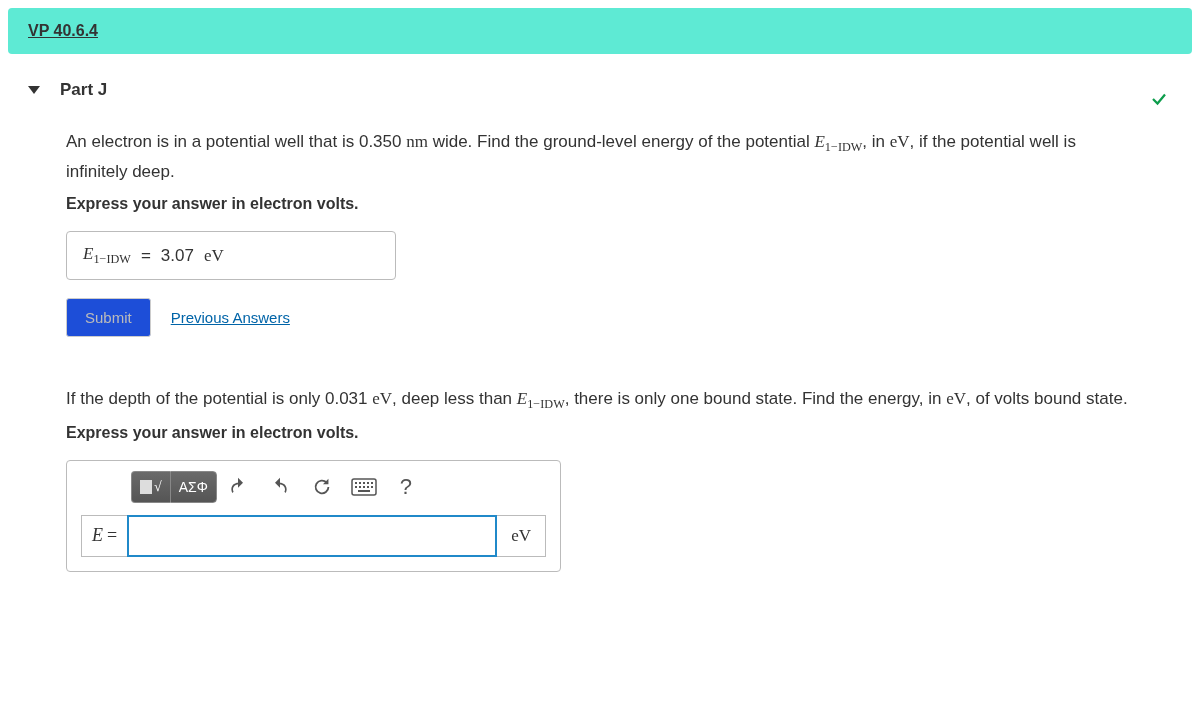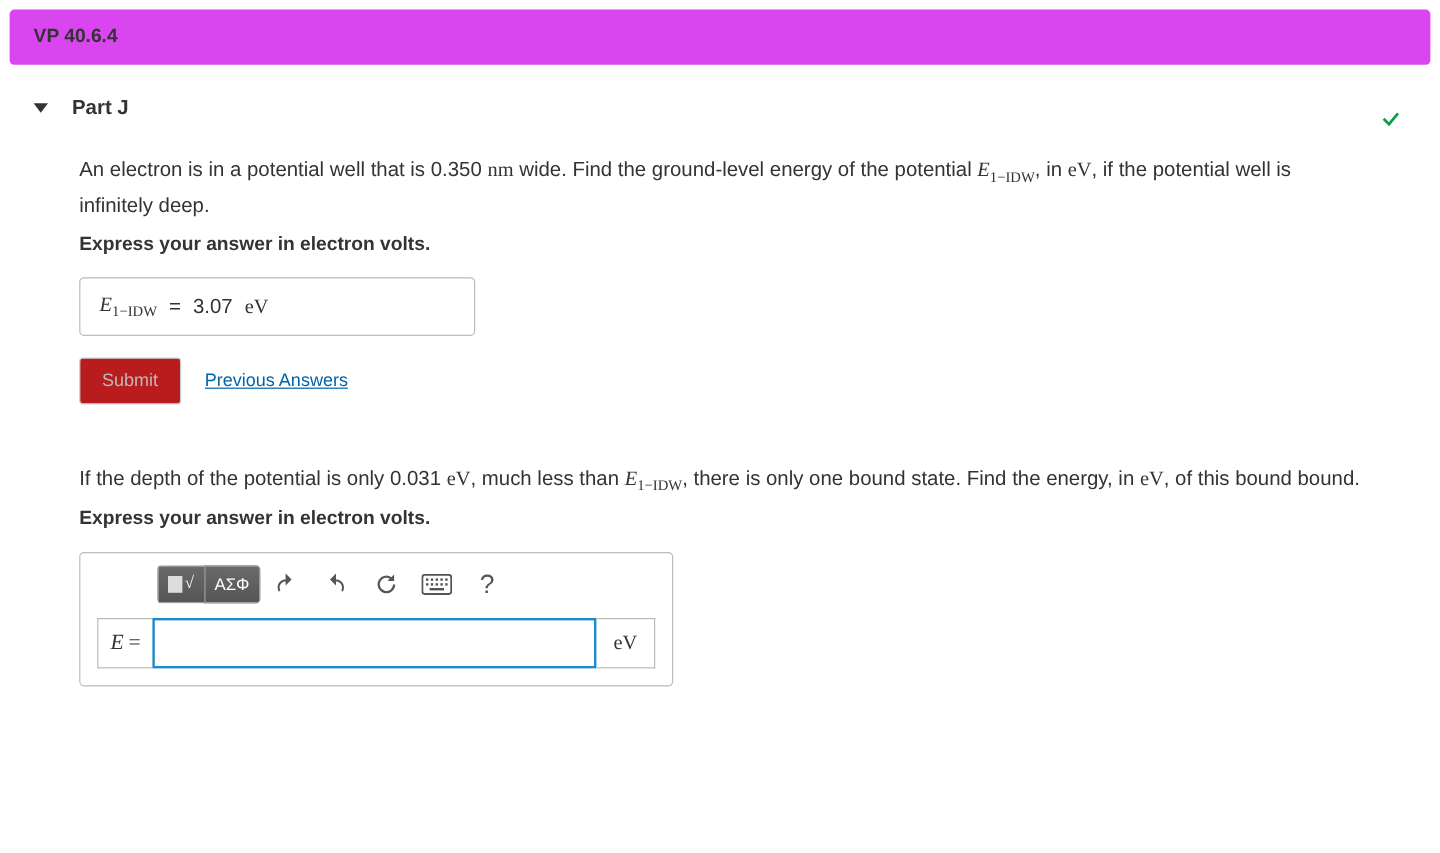--- a/index.html
+++ b/index.html
@@ -4,24 +4,25 @@
   <style>
     * { box-sizing: border-box; margin: 0; padding: 0; }
     body {
       font-family: Arial, Helvetica, sans-serif;
       font-size: 16px;
       color: #333;
       background: #fff;
       width: 1200px;
     }
     .header-bar {
-      background: #d946ef;
+      background: #5eead4;
       padding: 14px 20px;
       border-radius: 4px;
       margin: 8px 8px 0 8px;
+      text-decoration: underline;
     }
     .header-bar h3 {
       font-size: 16px;
       font-weight: bold;
       color: #333;
     }
     .part-section {
       margin: 8px 8px 0 8px;
     }
     .part-header {
@@ -89,21 +90,21 @@
       font-family: Georgia, 'Times New Roman', serif;
     }
     .actions {
       margin-top: 18px;
       display: flex;
       align-items: center;
       gap: 20px;
     }
     .btn-submit {
       border: 1px solid #ccc;
-      background: #b91c1c;
+      background: #1d4ed8;
       color: #bbb;
       padding: 10px 18px;
       font-size: 15px;
       border-radius: 3px;
       cursor: not-allowed;
     }
     .link-prev {
       color: #0064a8;
       font-weight: normal;
       text-decoration: underline;
@@ -229,21 +230,21 @@
       <button class="btn-submit" disabled="">Submit</button>
       <a class="link-prev">Previous Answers</a>
     </div>
 
   </div>
 </div>
 
 <div class="part-section">
   <div class="part-body">
     <p class="prompt">
-      <span>If the depth of the potential is only 0.031 </span><span class="rm">eV</span><span>, much less than </span><span class="var"><span>E</span><span class="sub">1−IDW</span></span><span>, there is only one bound state. Find the energy, in </span><span class="rm">eV</span><span>, of this bound bound.</span>
+      <span>If the depth of the potential is only 0.031 </span><span class="rm">eV</span><span>, deep less than </span><span class="var"><span>E</span><span class="sub">1−IDW</span></span><span>, there is only one bound state. Find the energy, in </span><span class="rm">eV</span><span>, of volts bound state.</span>
     </p>
     <p class="instruction">Express your answer in electron volts.</p>
 
     <div class="editor-wrap">
       <div class="toolbar">
         <div class="tb-btn tb-seg-left">
           <span class="tb-rect"></span>
           <span style="font-family:Georgia;">√</span>
         </div>
         <div class="tb-btn tb-seg-right">ΑΣΦ</div>

